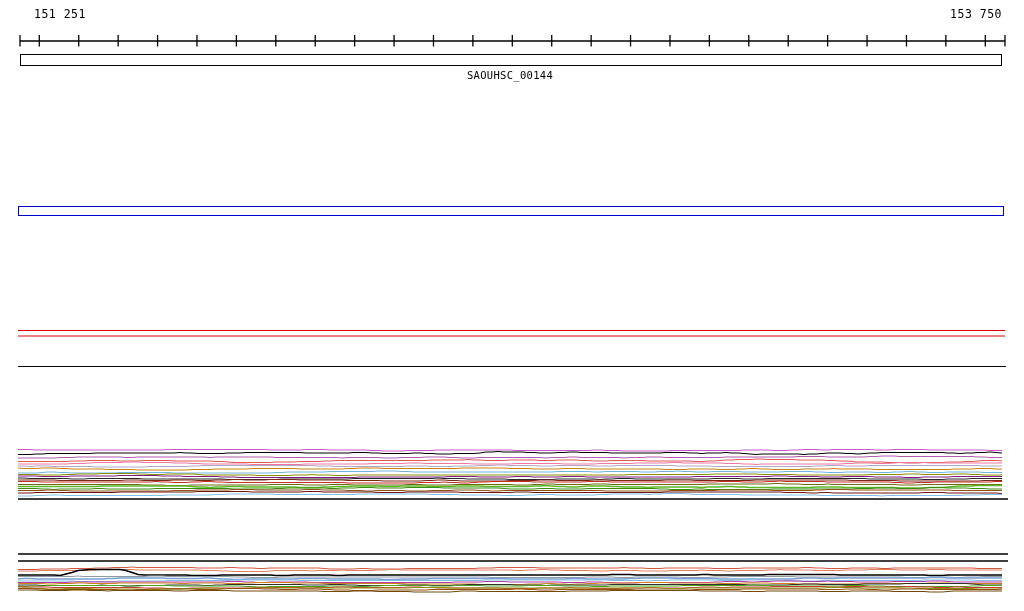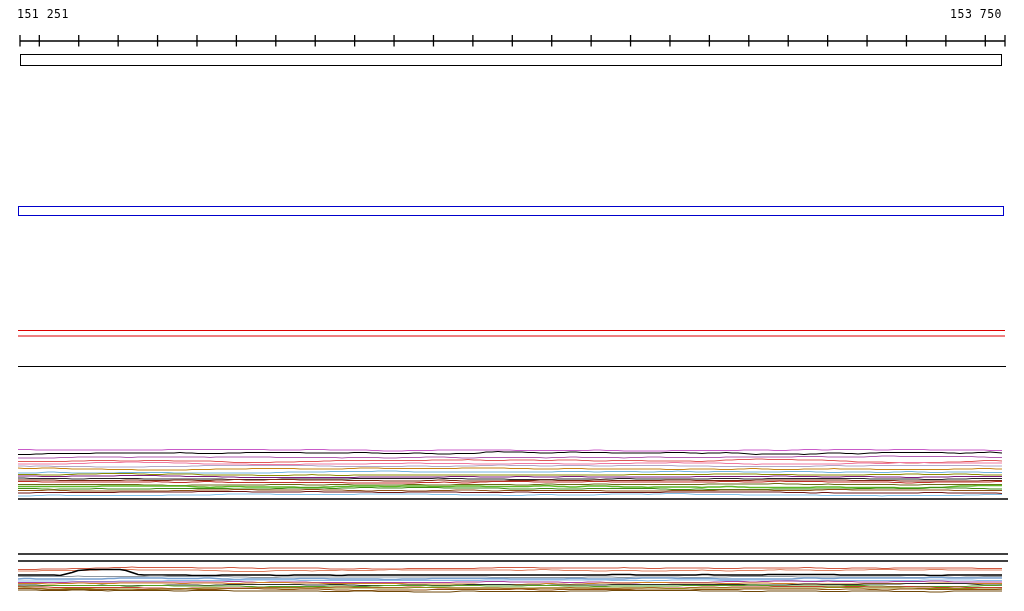--- a/index.html
+++ b/index.html
@@ -5,21 +5,21 @@
   html,body{margin:0;padding:0;background:#ffffff;}
   .screen{
     position:relative;width:1024px;height:611px;background:#ffffff;
     overflow:hidden;font-family:"DejaVu Sans Mono",monospace;
   }
   #canvas{position:absolute;left:0;top:0;}
   .pos-label{
     position:absolute;top:7px;font-size:11.5px;line-height:14px;color:#000;
     letter-spacing:0.5px;white-space:pre;
   }
-  .pos-label.left{left:17px;}
+  .pos-label.left{left:34px;}
   .pos-label.right{right:22px;text-align:right;}
   .gene-box{
     position:absolute;left:20px;top:54px;width:980px;height:10px;
     border:1.6px solid #000;background:#fff;box-sizing:content-box;
   }
   .gene-label{
     position:absolute;left:0;top:69px;width:1020px;text-align:center;
     font-size:10.5px;color:#000;letter-spacing:0.3px;
   }
   .selected-box{
@@ -108,15 +108,16 @@
         <path d="M18 590 L24 590 L30 590 L36 590 L42 590.5 L48 590.5 L54 590.5 L60 590.5 L66 590.5 L72 590 L78 590 L84 590 L90 590.5 L96 590.5 L102 590.5 L108 591 L114 590.5 L120 590.5 L126 590.5 L132 590.5 L138 590.5 L144 590.5 L150 590.5 L156 590.5 L162 590.5 L168 590.5 L174 591 L180 591 L186 591 L192 590.5 L198 590.5 L204 590.5 L210 590.5 L216 590.5 L222 590.5 L228 590.5 L234 591 L240 591 L246 591 L252 591 L258 591 L264 591 L270 591 L276 591 L282 591 L288 591 L294 591 L300 591 L306 591 L312 591 L318 591 L324 591.5 L330 591.5 L336 591.5 L342 591.5 L348 591.5 L354 591 L360 591 L366 591 L372 591 L378 591.5 L384 591.5 L390 591.5 L396 591.5 L402 591.5 L408 591.5 L414 592 L420 592 L426 592 L432 592 L438 592 L444 592 L450 592 L456 591.5 L462 591 L468 591 L474 591 L480 591.5 L486 591.5 L492 591.5 L498 591.5 L504 591.5 L510 591.5 L516 591.5 L522 591.5 L528 591.5 L534 591.5 L540 591.5 L546 591.5 L552 591.5 L558 591.5 L564 591.5 L570 591 L576 591 L582 591 L588 591 L594 591 L600 591 L606 591 L612 590.5 L618 590.5 L624 590.5 L630 590.5 L636 590.5 L642 590.5 L648 590.5 L654 590.5 L660 590.5 L666 590.5 L672 590.5 L678 590.5 L684 590.5 L690 590.5 L696 590.5 L702 591 L708 591 L714 591 L720 591 L726 591 L732 591 L738 591 L744 591.5 L750 591.5 L756 591.5 L762 591.5 L768 591 L774 591 L780 591 L786 591 L792 591 L798 591 L804 591 L810 591 L816 591 L822 591.5 L828 591.5 L834 591.5 L840 591.5 L846 591.5 L852 591 L858 591 L864 591 L870 591 L876 591 L882 591 L888 591 L894 591.5 L900 591.5 L906 591.5 L912 591.5 L918 591.5 L924 591.5 L930 592 L936 592 L942 592 L948 591.5 L954 591 L960 591 L966 591 L972 591 L978 591 L984 591 L990 591 L996 591 L1002 591 " fill="none" stroke="#704808" stroke-width="1"></path>
       </g>
     </svg>
 
   <div class="pos-label left">151 251</div>
 
   <div class="pos-label right">153 750</div>
 
   <div class="gene-box" style="border-color: rgb(0, 0, 0);"></div>
 
+  <div class="gene-label">SAOUHSC_00144</div>
 
   <div class="selected-box" style="border-color: rgb(0, 0, 204);"></div>
 </div>
 
 </body></html>

